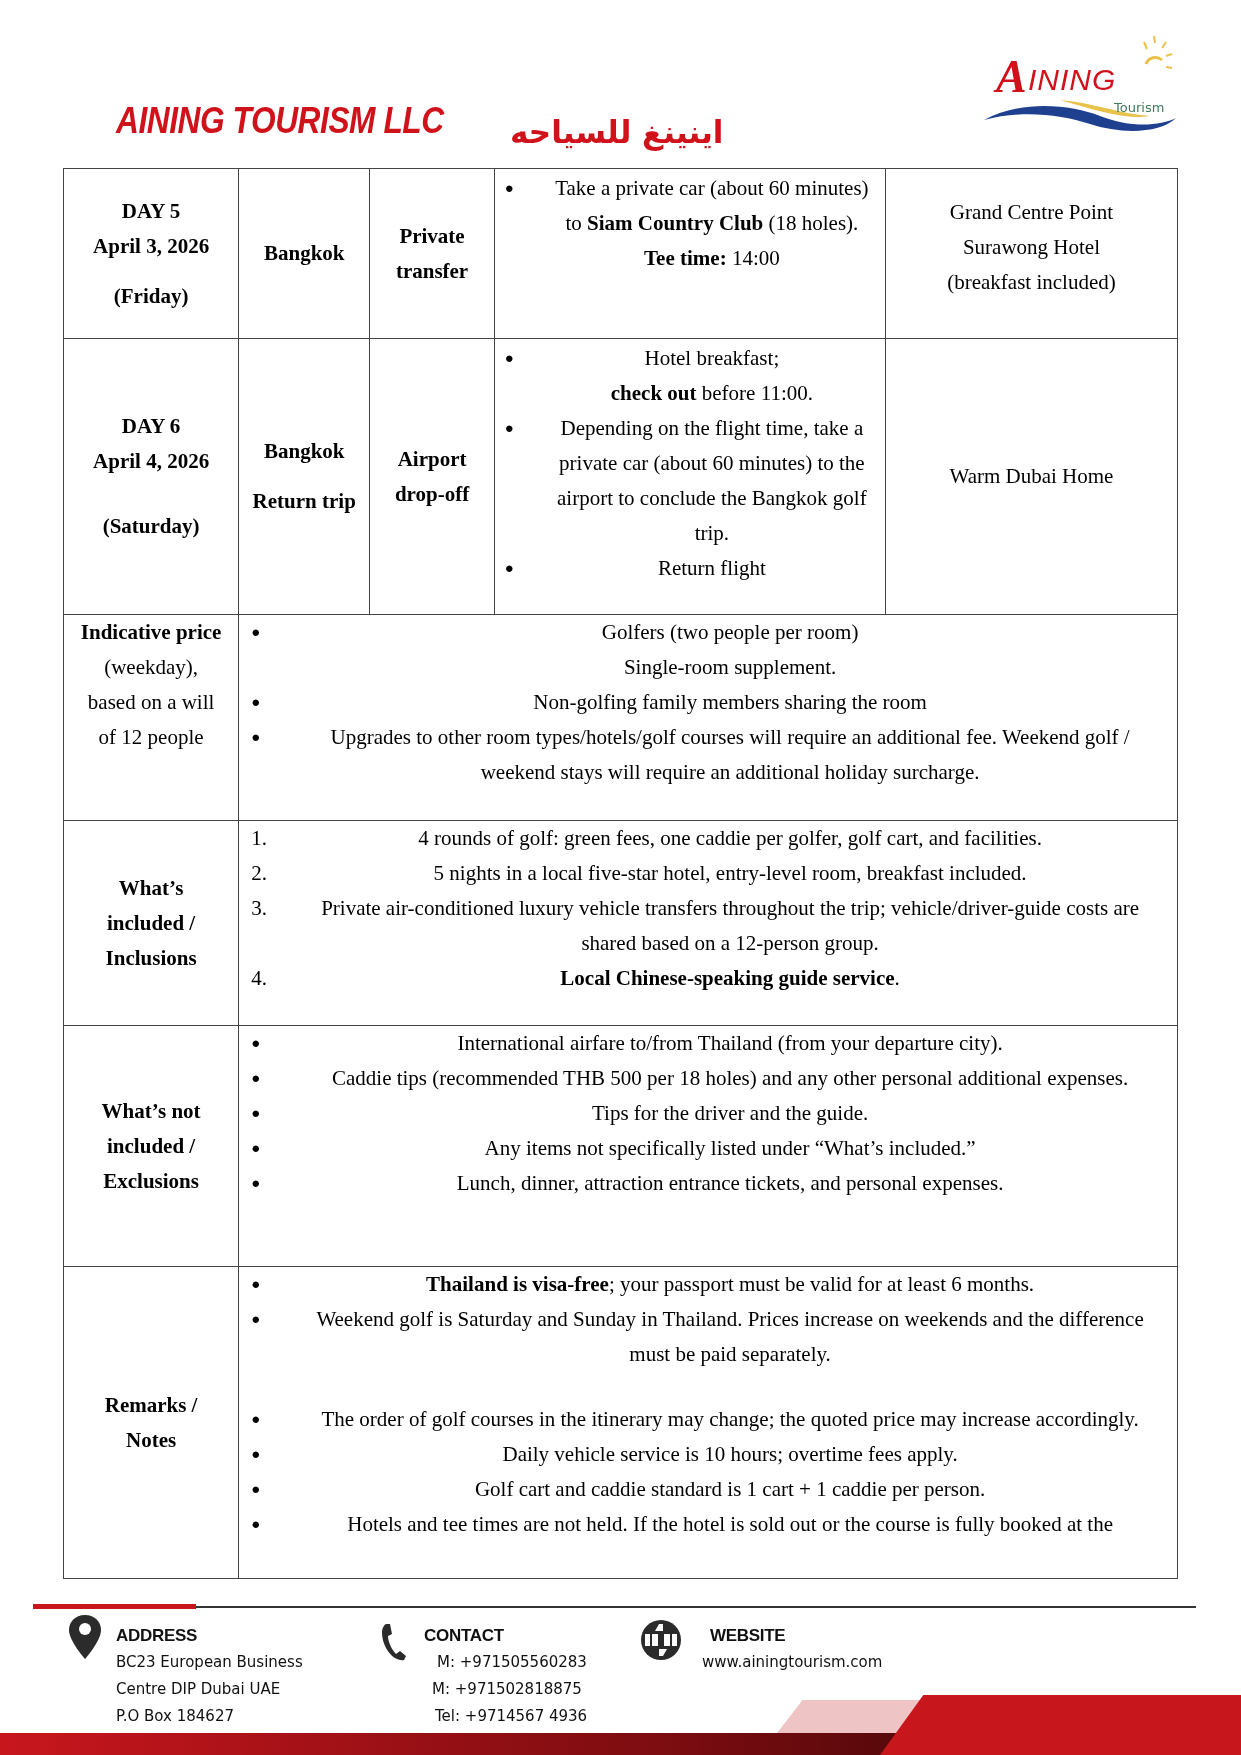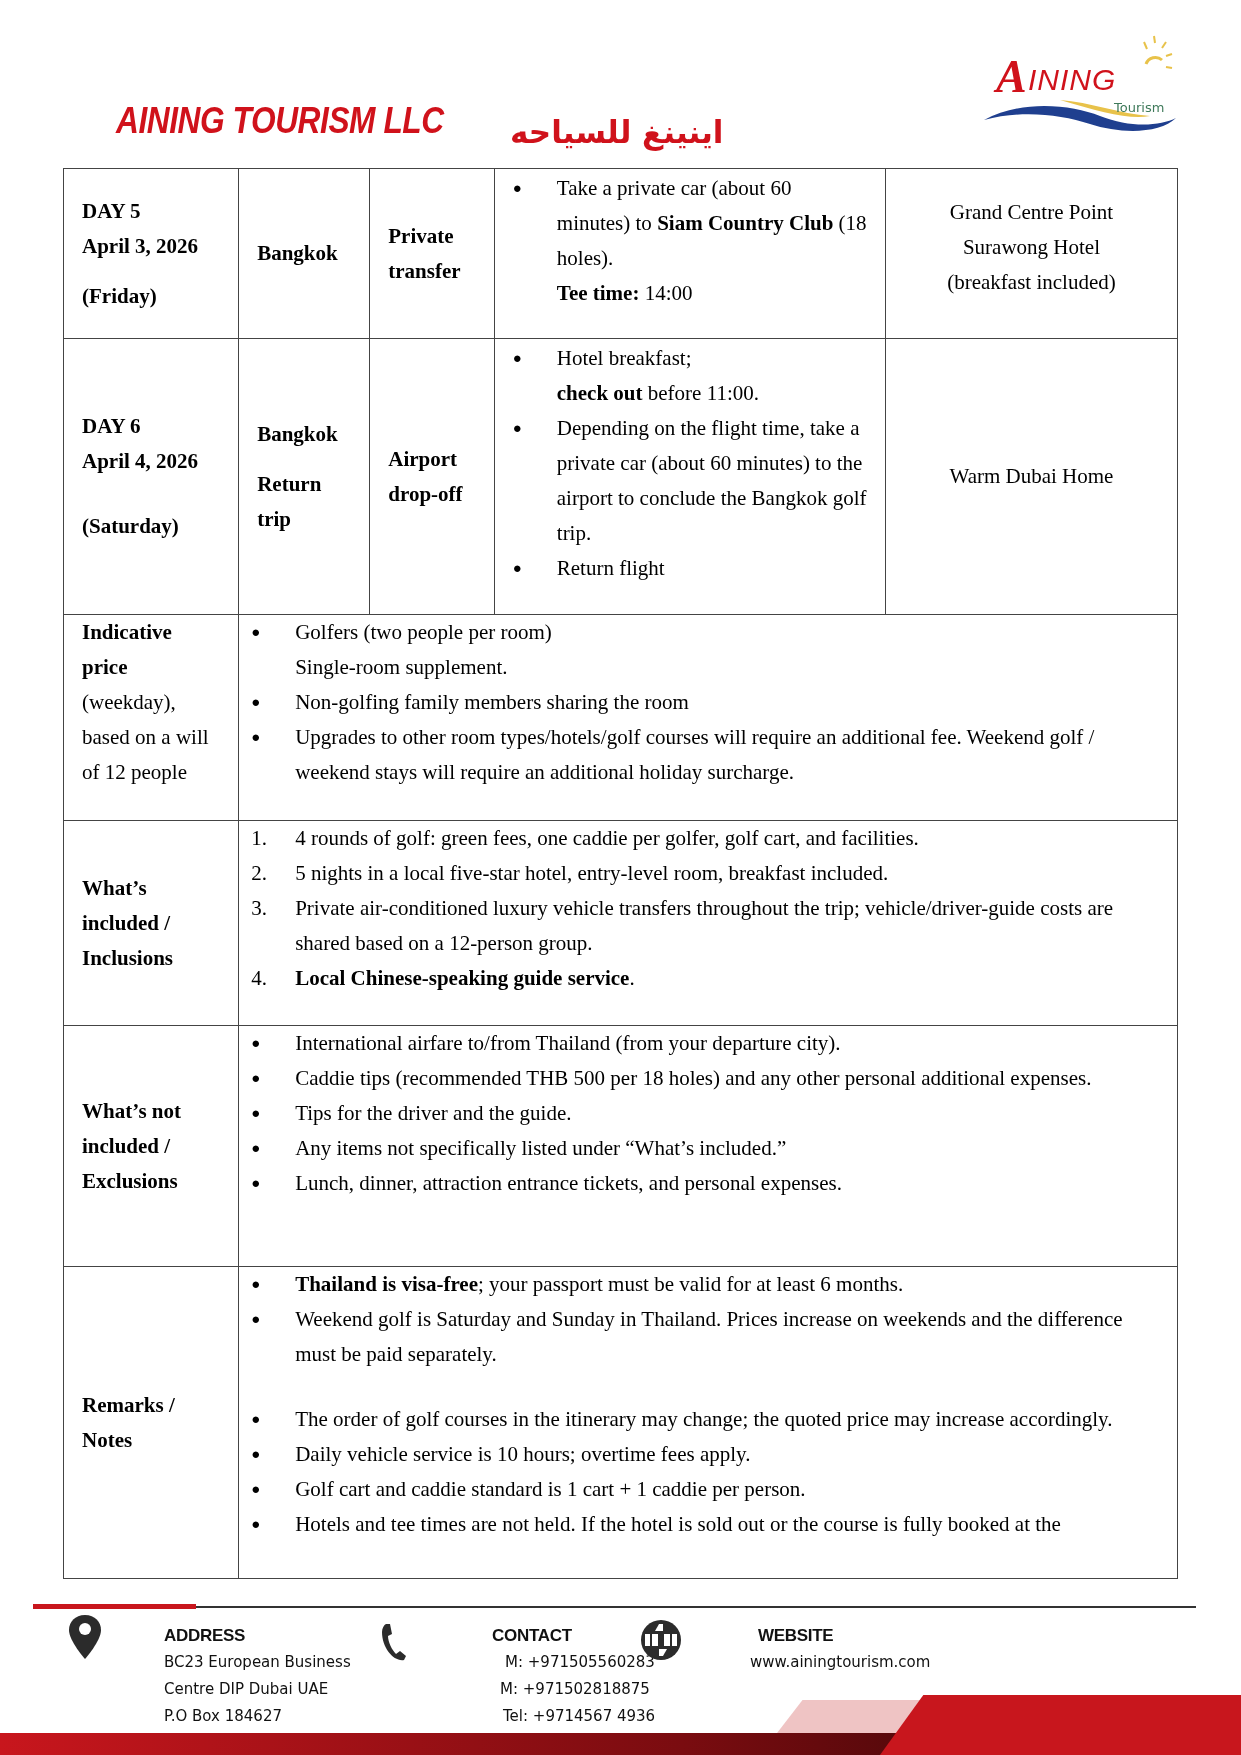--- a/index.html
+++ b/index.html
@@ -9,37 +9,37 @@
   
   .company-name { position: absolute; left: 116px; top: 100px; font-family: "Liberation Sans", "DejaVu Sans", sans-serif;
                   font-weight: bold; font-style: italic; font-size: 36px; color: #d0121b; letter-spacing: -0.5px;
                   transform: scaleX(0.88); transform-origin: left top; white-space: nowrap; }
   .company-arabic { position: absolute; left: 510px; top: 114px; font-family: "DejaVu Sans", sans-serif; font-weight: bold;
                     font-size: 31px; color: #d0121b; direction: rtl; white-space: nowrap; }
   .logo { position: absolute; left: 980px; top: 30px; width: 200px; height: 110px; }
 
   
   .tbl { position: absolute; left: 63px; top: 168px; width: 1115px; border-collapse: collapse; table-layout: fixed; }
-  .tbl td { border: 1.4px solid #444; vertical-align: middle; padding: 0 18px; font-size: 21px; line-height: 35px; }
+  .tbl td { border: 1.4px solid #444; vertical-align: middle; padding: 0 10px; font-size: 21px; line-height: 35px; text-align: center; }
   .c1 { width: 159px; } .c2 { width: 119px; } .c3 { width: 113px; } .c4 { width: 355px; } .c5 { width: 265px; }
   .bold { font-weight: bold; }
   .lbl { font-weight: bold; }
   .center { text-align: center; }
   ul.b, ol.n { margin: 0; padding: 0; list-style: none; }
   ul.b li, ol.n li { position: relative; padding-left: 44px; }
   ul.b li::before { content: "●"; position: absolute; left: 0; top: 0; font-size: 15px; }
   ol.n li .num { position: absolute; left: 0; top: 0; }
   .wide ul.b li, .wide ol.n li { padding-left: 44px; }
   .wide { padding-left: 12px !important; padding-right: 12px !important; }
   .gap { height: 30px; }
 
   
   .foot-line-red { position: absolute; left: 33px; top: 1604px; width: 163px; height: 5px; background: #c8161d; }
   .foot-line { position: absolute; left: 196px; top: 1606px; width: 1000px; height: 2px; background: #333; }
-  .foot-col { position: absolute; top: 1622px; font-family: "DejaVu Sans", sans-serif; font-size: 15px; line-height: 27px; color: #111; margin-left: 48px; }
+  .foot-col { position: absolute; top: 1622px; font-family: "DejaVu Sans", sans-serif; font-size: 15px; line-height: 27px; color: #111; }
   .foot-title { font-family: "Liberation Sans", sans-serif; font-weight: bold; font-size: 17px; letter-spacing: -0.3px; }
   .foot-icon { position: absolute; }
   .band { position: absolute; left: 0; top: 1733px; width: 1241px; height: 22px;
           background: linear-gradient(90deg, #c8161d 0%, #7a0c10 55%, #3a0607 88%); }
   .slant-pink { position: absolute; left: 760px; top: 1700px; width: 170px; height: 55px; background: #efc4c4;
                 clip-path: polygon(25% 0, 100% 0, 75% 100%, 0 100%); }
   .slant-red { position: absolute; left: 880px; top: 1695px; width: 361px; height: 60px; background: #c8161d;
                clip-path: polygon(12% 0, 100% 0, 100% 100%, 0 100%); }
 </style>
 </head>
@@ -210,21 +210,21 @@
 <div class="foot-col" style="left:116px">
   <div class="foot-title">ADDRESS</div>
   <div>BC23 European Business</div>
   <div>Centre DIP Dubai   UAE</div>
   <div>P.O Box 184627</div>
 </div>
 
 <svg class="foot-icon" style="left:378px; top:1622px" width="30" height="40" viewBox="0 0 30 40">
   <path d="M8 2 L12 2 L14 12 L10 14 C10 20 14 28 18 32 L22 29 L28 34 L26 38 C16 40 4 26 4 10 C4 6 6 3 8 2 Z" fill="#2b2b2b"></path>
 </svg>
-<div class="foot-col" style="left:444px">
+<div class="foot-col" style="left:424px">
   <div class="foot-title">CONTACT</div>
   <div style="padding-left:13px">M: +971505560283</div>
   <div style="padding-left:8px">M: +971502818875</div>
   <div style="padding-left:11px">Tel: +9714567 4936</div>
 </div>
 
 <svg class="foot-icon" style="left:640px; top:1619px" width="42" height="42" viewBox="0 0 42 42">
   <circle cx="21" cy="21" r="20" fill="#2b2b2b"></circle>
   <g fill="#fff">
     <rect x="5" y="15" width="5" height="12"></rect>

